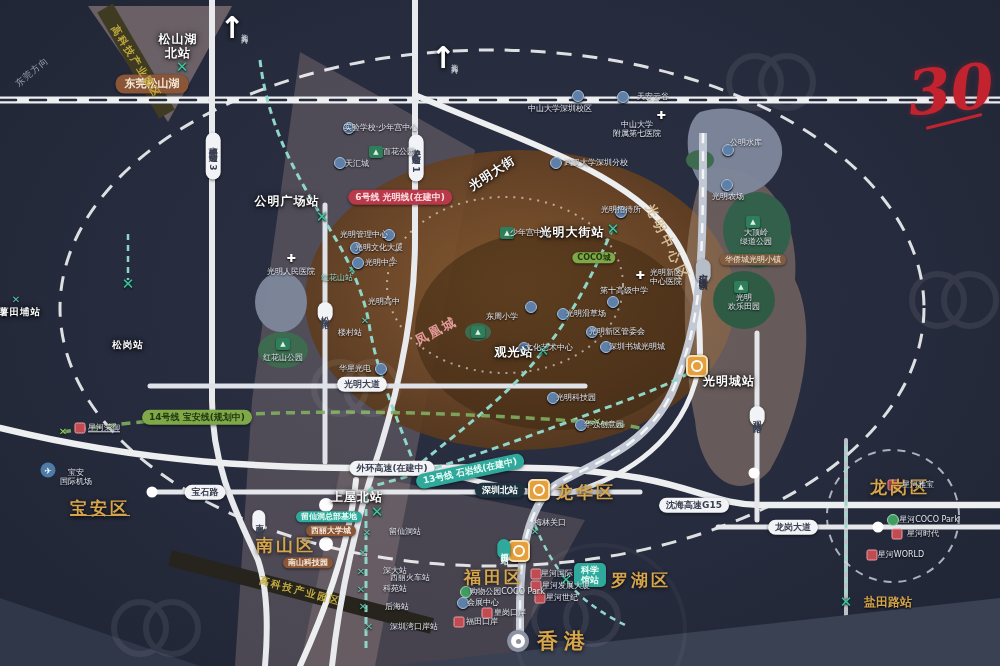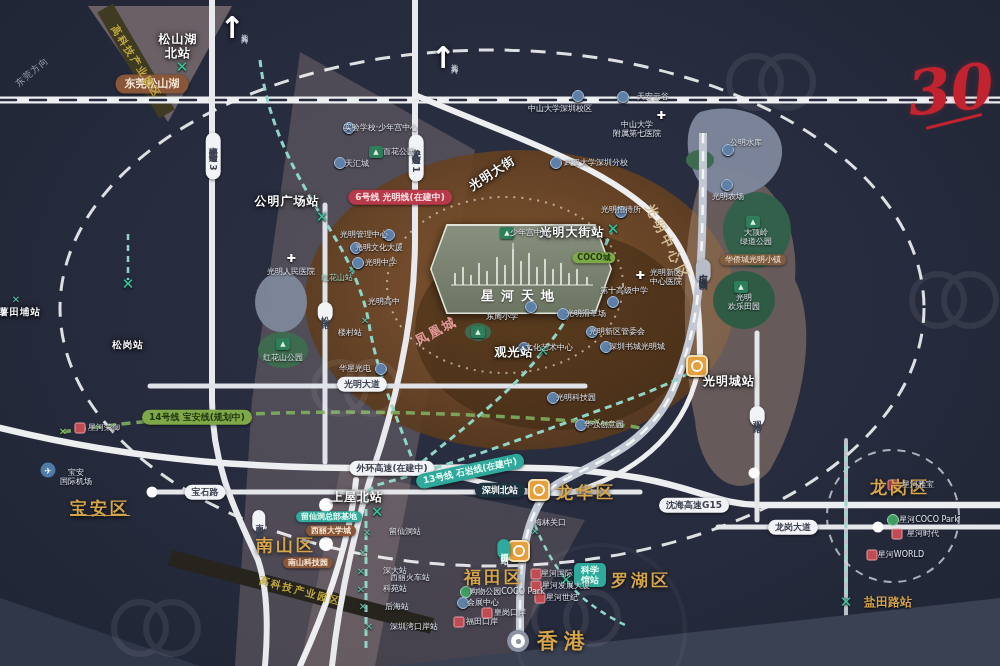--- a/index.html
+++ b/index.html
@@ -184,36 +184,20 @@
       <circle cx="938" cy="300" r="26" stroke-width="6"></circle>
         <circle cx="970" cy="300" r="26" stroke-width="6"></circle>
       <circle cx="560" cy="618" r="26" stroke-width="6"></circle>
         <circle cx="592" cy="618" r="26" stroke-width="6"></circle>
       <circle cx="140" cy="628" r="26" stroke-width="6"></circle>
         <circle cx="172" cy="628" r="26" stroke-width="6"></circle>
       <circle cx="600" cy="630" r="85" stroke-width="4" opacity="0.5"></circle>
     </g>
   </svg>
 
-  <div id="hexwrap">
-    <div id="hexout"></div>
-    <div id="hexin">
-      <svg width="160" height="48" viewBox="0 0 160 48">
-        <g stroke="#f2f4ef" stroke-width="1.6" fill="none" opacity="0.95">
-          <path d="M14,46 V34 M22,46 V28 M30,46 V36 M38,46 V24 M46,46 V32
-                   M56,46 V18 M64,46 V26 M72,46 V10 M80,46 V22 M88,46 V14
-                   M96,46 V28 M104,46 V20 M112,46 V30 M120,46 V24 M128,46 V34
-                   M136,46 V30 M146,46 V38"></path>
-          <path d="M72,10 L72,4" stroke-width="1"></path>
-          <path d="M10,46 H152" stroke-width="1"></path>
-        </g>
-      </svg>
-      <div id="hexname">星河天地</div>
-    </div>
-  </div>
 
   <div id="logo30">
     <div class="big">30</div>
     <div class="swoosh"></div>
   </div>
 
 <div class="lbl district" style="left: 100px; top: 508px; text-decoration: underline;">宝安区</div>
     <div class="lbl district" style="left: 286px; top: 545px;">南山区</div>
     <div class="lbl district" style="left: 586px; top: 492px;">龙华区</div>
     <div class="lbl district" style="left: 494px; top: 577px;">福田区</div>
@@ -303,21 +287,21 @@
     <div class="lbl poi" style="left: 381px; top: 263px;">光明中学</div>
     <div class="lbl poi" style="left: 76px; top: 477px;">宝安
 国际机场</div>
     <div class="lbl poi" style="left: 507px; top: 592px;">购物公园COCO Park</div>
     <div class="lbl poi" style="left: 483px; top: 603px;">会展中心</div>
     <div class="lbl poi" style="left: 510px; top: 613px;">皇岗口岸</div>
     <div class="lbl poi" style="left: 482px; top: 622px;">福田口岸</div>
     <div class="lbl poi" style="left: 557px; top: 574px;">星河国际</div>
     <div class="lbl poi" style="left: 566px; top: 586px;">星河发展大厦</div>
     <div class="lbl poi" style="left: 562px; top: 598px;">星河世纪</div>
-    <div class="lbl poi" style="left: 104px; top: 428px;">星河荣御</div>
+    <div class="lbl poi" style="left: 104px; top: 428px; text-decoration: underline;">星河荣御</div>
     <div class="lbl poi" style="left: 918px; top: 485px;">星河雅宝</div>
     <div class="lbl poi" style="left: 929px; top: 520px;">星河COCO Park</div>
     <div class="lbl poi" style="left: 923px; top: 534px;">星河时代</div>
     <div class="lbl poi" style="left: 901px; top: 555px;">星河WORLD</div>
     <div class="lbl poi" style="left: 283px; top: 358px;">红花山公园</div>
     <div class="lbl poi" style="left: 530px; top: 233px;">少年宫中心</div>
     <div class="lbl poi" style="left: 399px; top: 152px;">百花公园</div>
     <div class="ic ic-metro-x" style="left: 182px; top: 67px;"></div>
     <div class="ic ic-metro-x" style="left: 322px; top: 217px;"></div>
     <div class="ic ic-metro-x" style="left: 613px; top: 229px;"></div>

